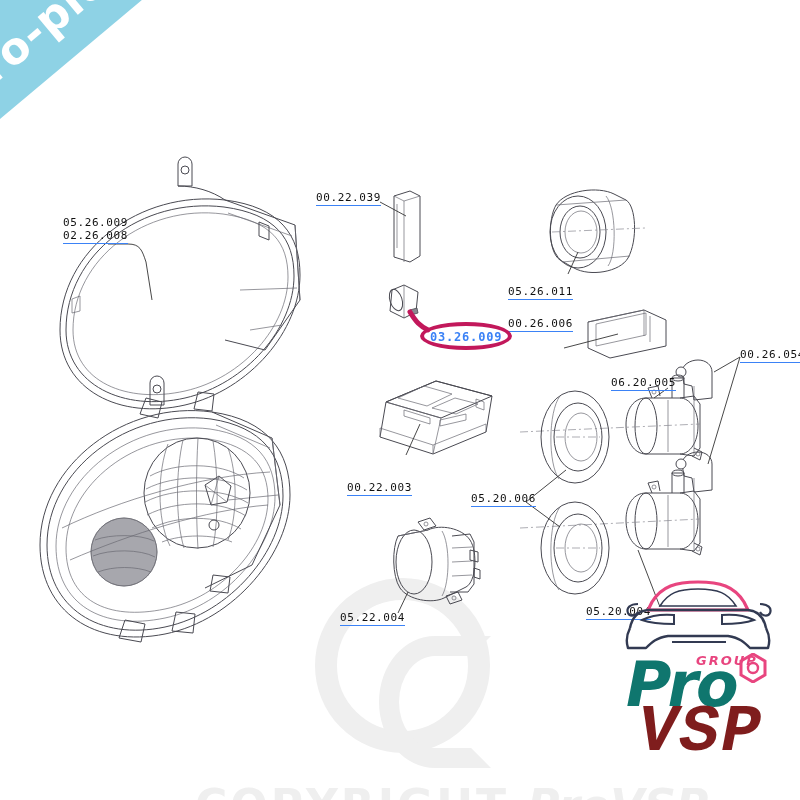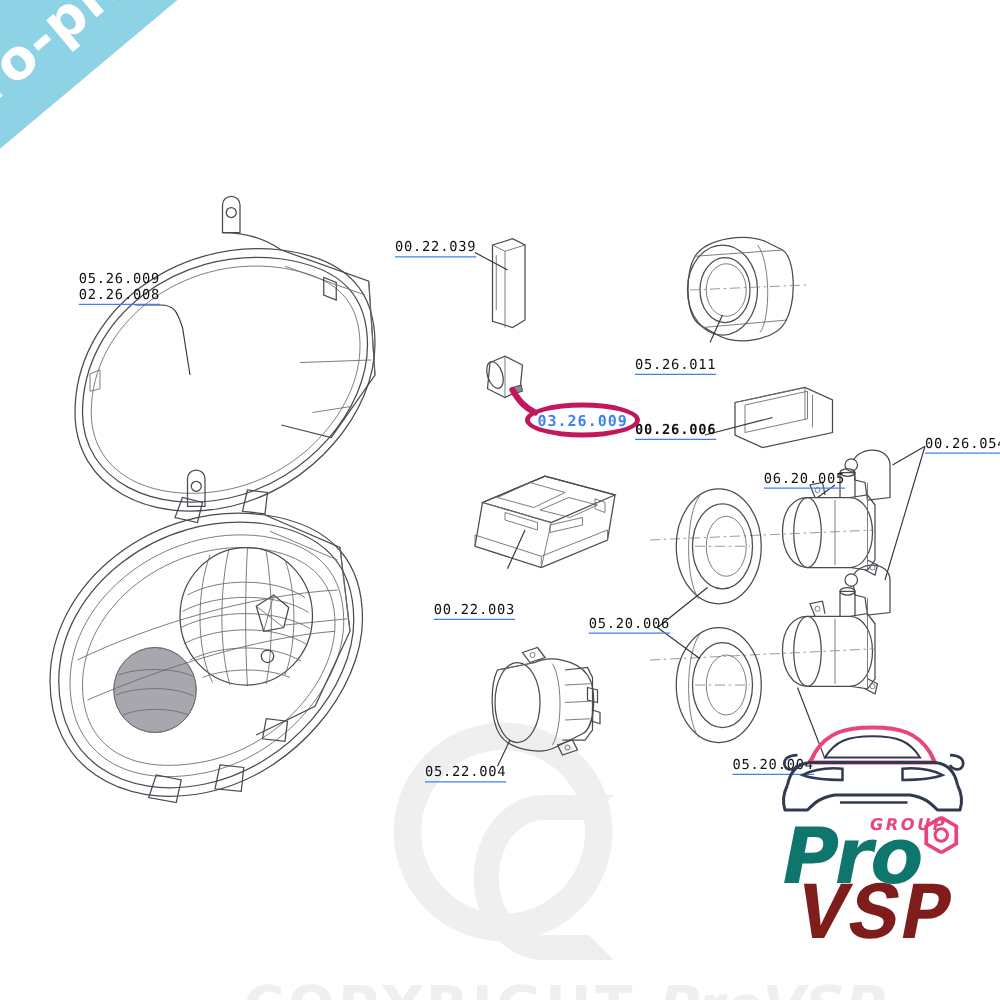--- a/index.html
+++ b/index.html
@@ -359,21 +359,21 @@
     <div id="wm-band-text">pro-piece-vsp.com</div>
   </div>
 
   <div class="lbl two" style="left:45px;  top:216px;margin-left:18px;">
     <div class="nb">05.26.009</div>
     <div>02.26.008</div>
   </div>
 
   <div class="lbl" style="left:316px; top:191px;">00.22.039</div>
   <div class="lbl" style="left:508px; top:263px;margin-top:22px;">05.26.011</div>
-  <div class="lbl" style="left:508px; top:337px;font-weight:bold;">00.26.006</div>
+  <div class="lbl" style="left:508px; top:317px;">00.26.006</div>
   <div class="lbl" style="left:347px; top:452px;margin-top:29px;">00.22.003</div>
   <div class="lbl" style="left:740px; top:348px;">00.26.054</div>
   <div class="lbl" style="left:611px; top:376px;">06.20.005</div>
   <div class="lbl" style="left:471px; top:492px;">05.20.006</div>
   <div class="lbl" style="left:340px; top:611px;text-align:right;">05.22.004</div>
   <div class="lbl" style="left:586px; top:605px;">05.20.004</div>
 
   <svg class="art" style="z-index:7;" viewBox="0 0 800 800">
     <path d="M410,312 C416,322 420,326 428,330" fill="none" stroke="#c2185b" stroke-width="5" stroke-linecap="round"></path>
   </svg>

